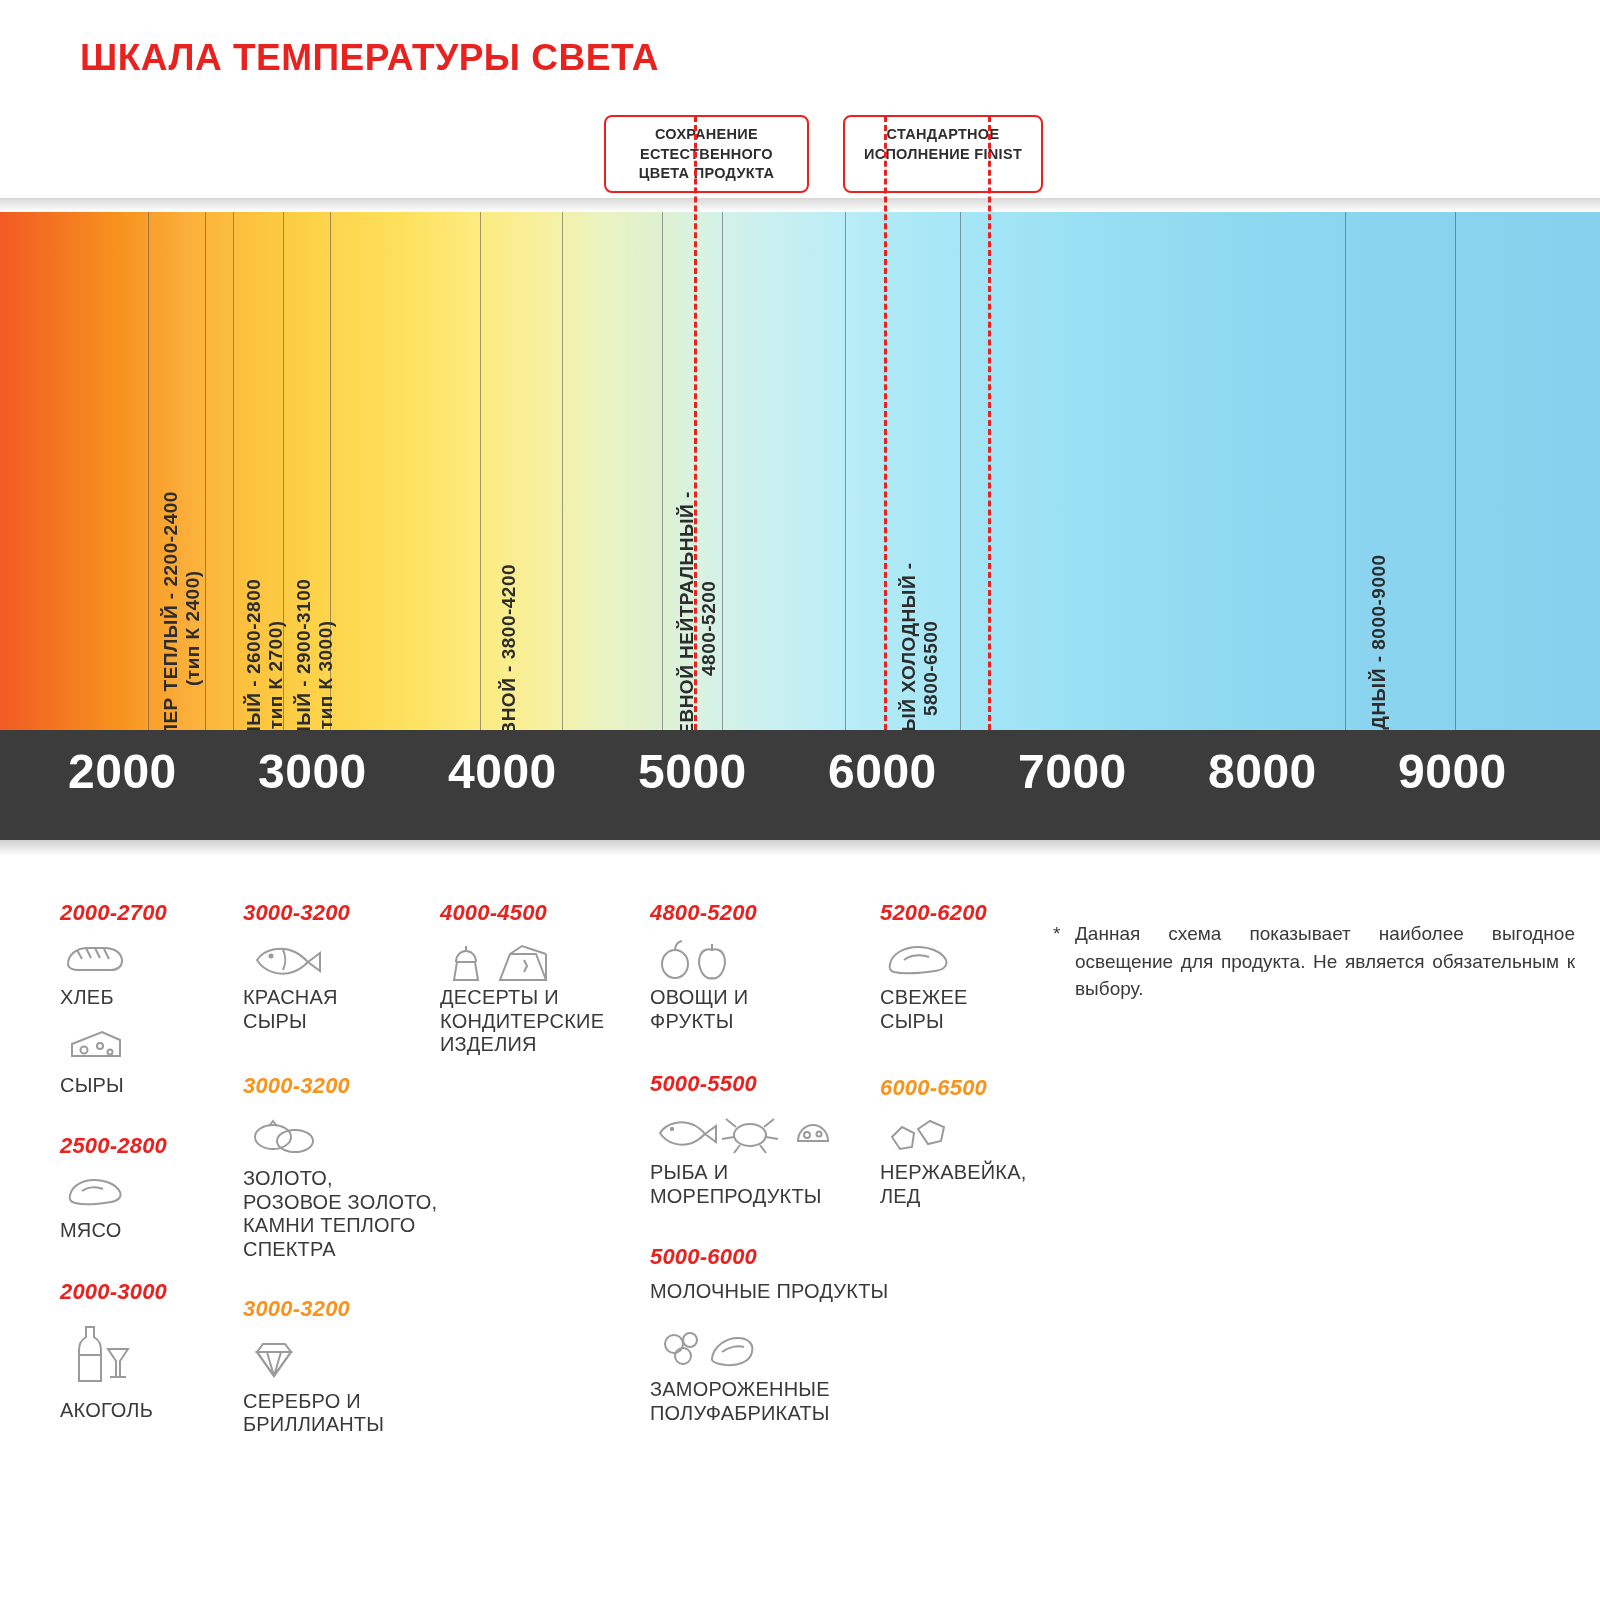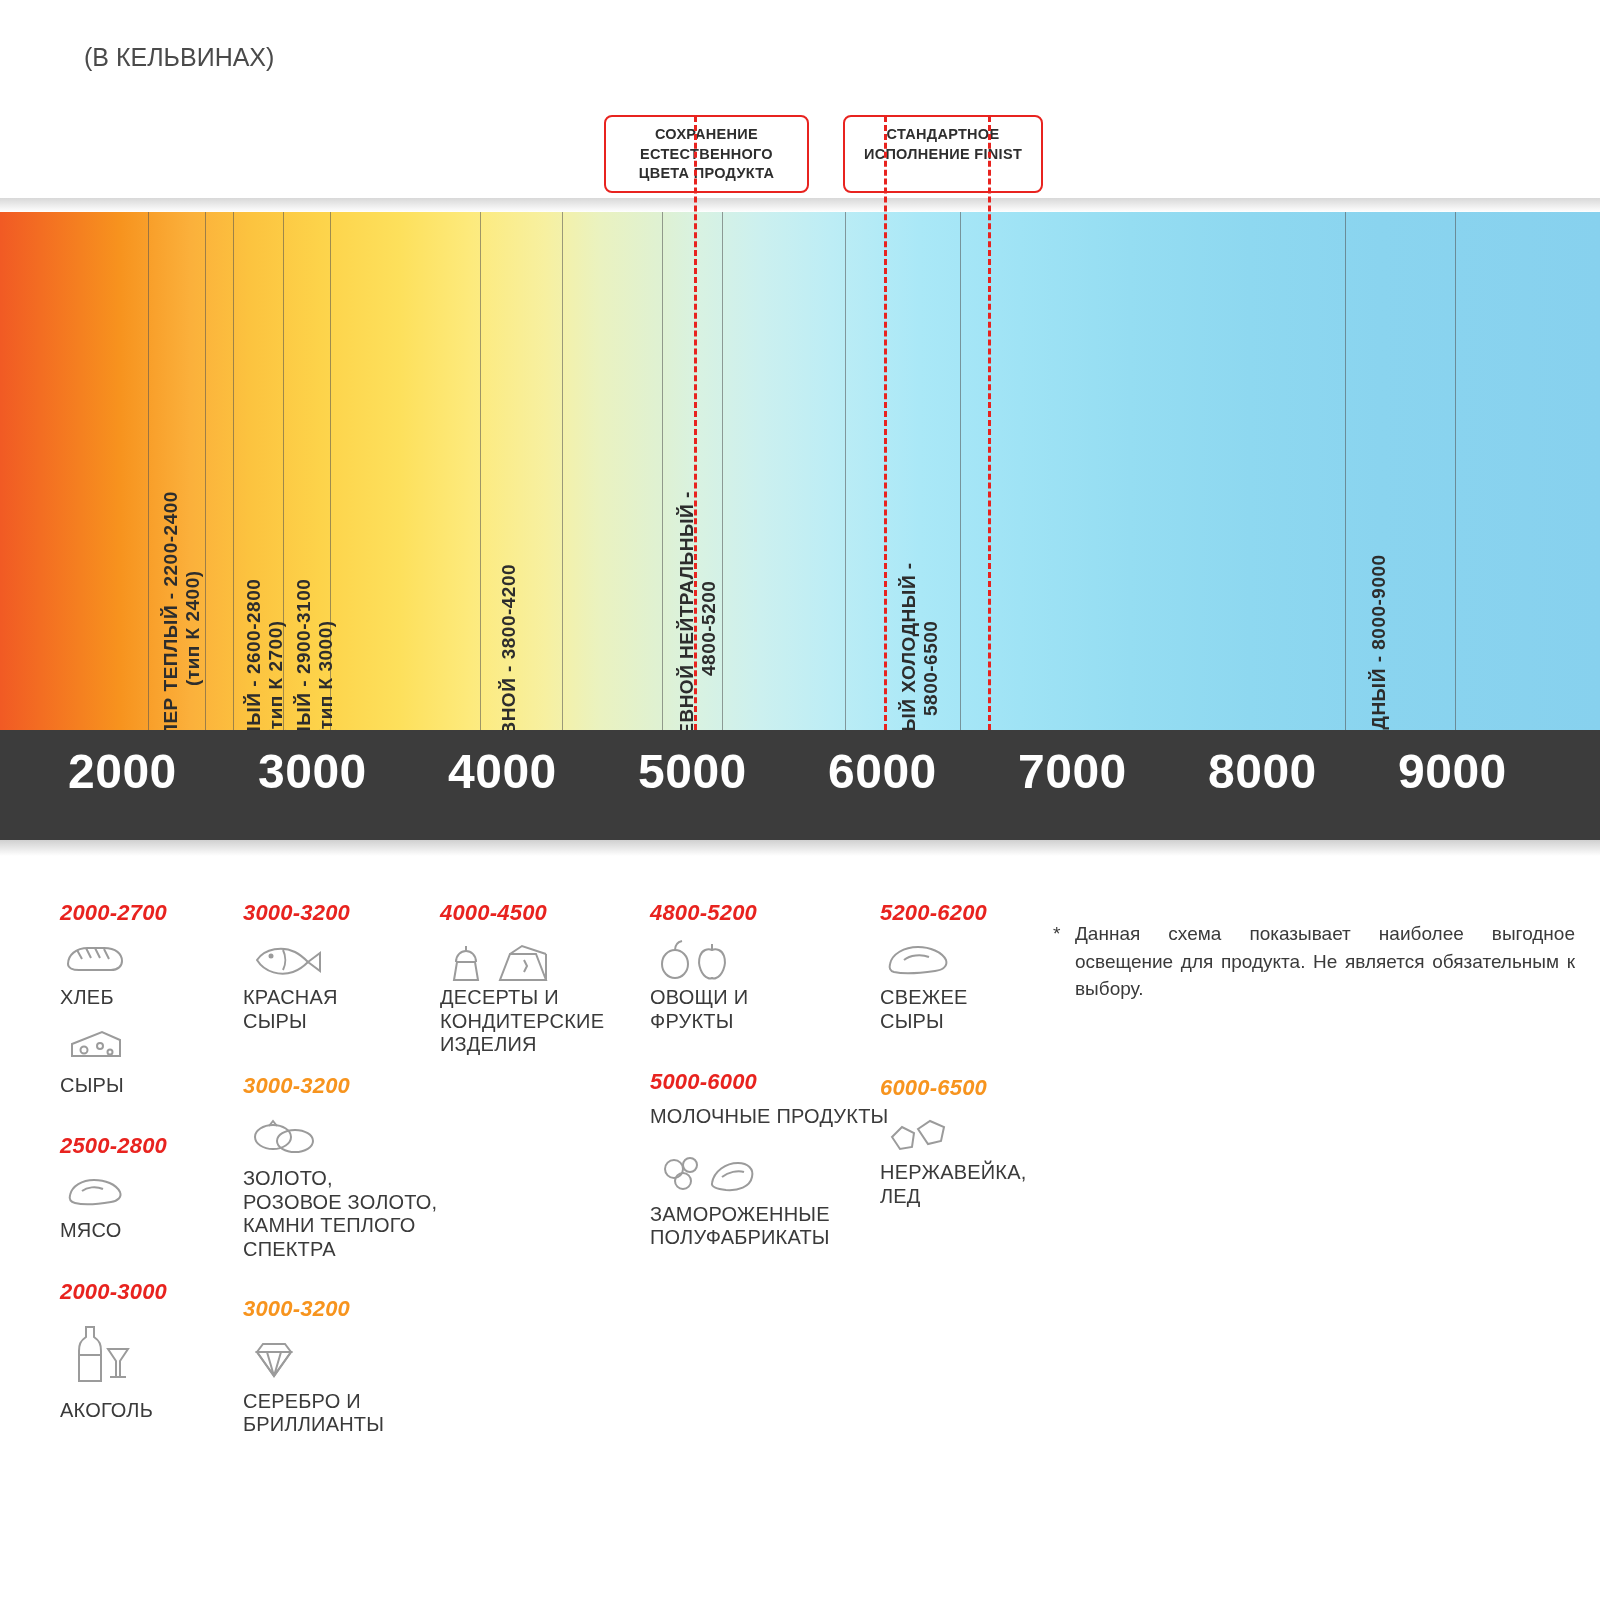--- a/index.html
+++ b/index.html
@@ -127,21 +127,21 @@
     position:absolute;left:1075px;top:920px;width:500px;
     font-size:19px;line-height:1.45;color:#3a3a3a;text-align:justify;
   }
   #footnote .star{position:absolute;left:-22px;top:0;font-size:19px;}
   svg{display:block;}
 </style>
 </head>
 <body>
 
 <div id="header">
-  <div id="subtitle">(В КЕЛЬВИНАХ)</div>
+  <h1 id="title">ШКАЛА ТЕМПЕРАТУРЫ СВЕТА</h1>
 </div>
 
 <div class="callout" id="callout-natural">СОХРАНЕНИЕ ЕСТЕСТВЕННОГО ЦВЕТА ПРОДУКТА</div>
 <div class="callout" id="callout-standard">СТАНДАРТНОЕ ИСПОЛНЕНИЕ FINIST</div>
 
 <div id="scale-wrap">
   <div id="scale-top-shadow"></div>
   <div id="gradient"></div>
 
   <div class="band-line" style="left:148px"></div>
@@ -358,20 +358,39 @@
               <path d="M25 14c0-5 3-8 7-9" fill="none" stroke="#9b9b9b" stroke-width="2"></path>
               <path d="M50 20c2-6 8-8 12-6 4-2 10 0 12 6 3 9-2 20-8 22-2 1-4 0-4 0s-2 1-4 0c-6-2-11-13-8-22z" fill="none" stroke="#9b9b9b" stroke-width="2"></path>
               <path d="M62 14v-6" stroke="#9b9b9b" stroke-width="2"></path>
             </svg>
         </span>
         <span class="lbl" style="white-space:pre-line">ОВОЩИ И
 ФРУКТЫ</span>
       </div>
     </div>
 
+    <div class="group" style="margin-top:38px">
+      <div class="range red">5000-5500</div>
+      <div class="item">
+        <span class="ico" style="height:50px">
+          <svg width="210" height="48" viewBox="0 0 210 48">
+              <path d="M10 26c7-11 23-13 34-8 5 3 9 6 11 9-4 4-8 7-13 9-11 4-25 1-32-10z" fill="none" stroke="#9b9b9b" stroke-width="2"></path>
+              <path d="M55 27l11-8v16z" fill="none" stroke="#9b9b9b" stroke-width="2"></path>
+              <circle cx="22" cy="22" r="2.2" fill="#9b9b9b"></circle>
+              <ellipse cx="100" cy="28" rx="16" ry="11" fill="none" stroke="#9b9b9b" stroke-width="2"></ellipse>
+              <path d="M86 20l-10-8M114 20l10-8M84 30l-12 2M116 30l12 2M90 38l-6 8M110 38l6 8" stroke="#9b9b9b" stroke-width="2" fill="none"></path>
+              <path d="M148 34c0-9 7-16 15-16s15 7 15 16z" fill="none" stroke="#9b9b9b" stroke-width="2"></path>
+              <circle cx="157" cy="28" r="3" fill="none" stroke="#9b9b9b" stroke-width="2"></circle>
+              <circle cx="169" cy="27" r="2.5" fill="none" stroke="#9b9b9b" stroke-width="2"></circle>
+            </svg>
+        </span>
+        <span class="lbl" style="white-space:pre-line">РЫБА И
+МОРЕПРОДУКТЫ</span>
+      </div>
+    </div>
 
     <div class="group" style="margin-top:36px">
       <div class="range red">5000-6000</div>
       <div class="item">
         <span class="lbl">МОЛОЧНЫЕ ПРОДУКТЫ</span>
       </div>
       <div class="item" style="margin-top:18px">
         <span class="ico" style="height:52px">
           <svg width="130" height="50" viewBox="0 0 130 50">
               <circle cx="24" cy="22" r="9" fill="none" stroke="#9b9b9b" stroke-width="2"></circle>

